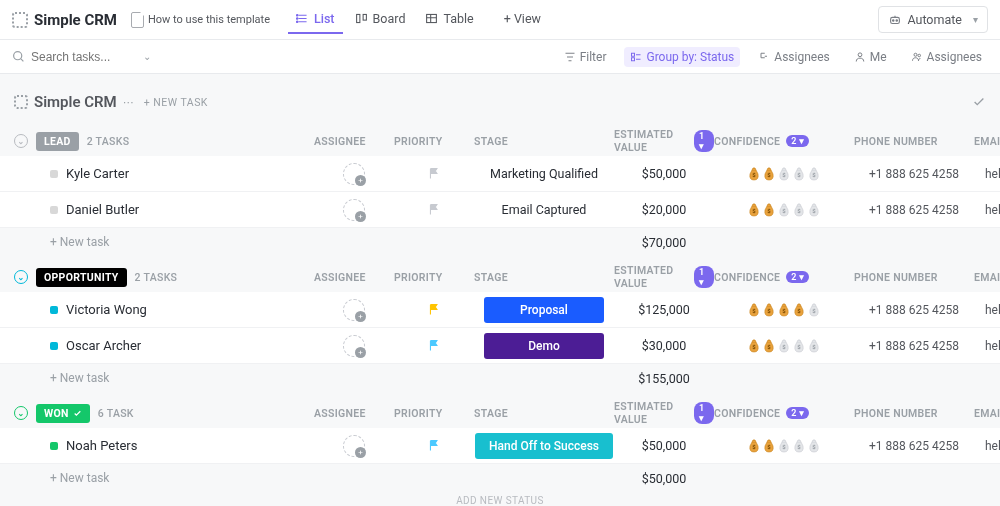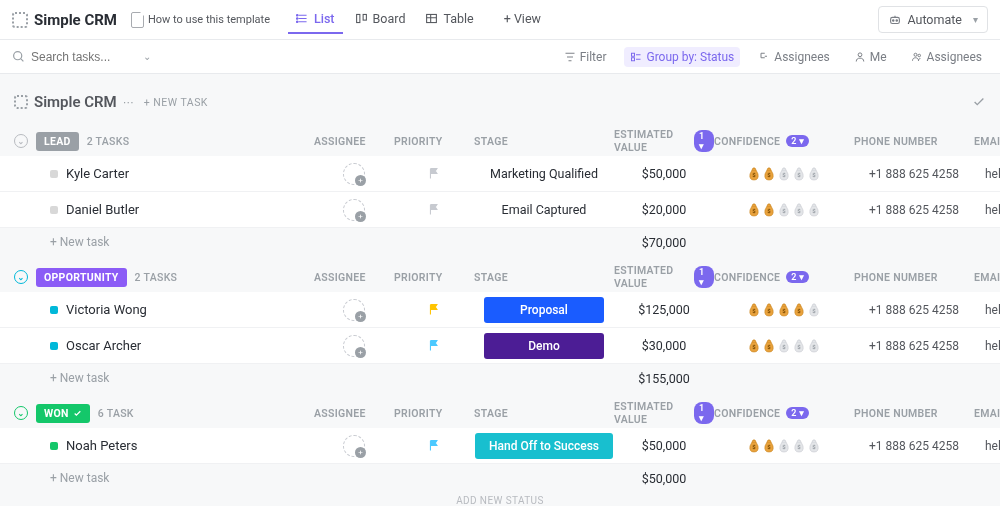--- a/index.html
+++ b/index.html
@@ -275,21 +275,21 @@
         <div class="value-cell">$70,000</div>
         <div></div>
         <div></div>
         <div></div>
       </div>
     </div>
     <div class="group">
       <div class="group-header">
     <div class="group-label-wrap">
       <span class="group-toggle" style="border-color:#00b8d9;color:#00b8d9">⌄</span>
-      <span class="group-badge" style="background:#8b5cf6">OPPORTUNITY</span>
+      <span class="group-badge" style="background:#000000">OPPORTUNITY</span>
       <span class="group-count">2 TASKS</span>
     </div>
     <div>ASSIGNEE</div>
     <div>PRIORITY</div>
     <div>STAGE</div>
     <div><span class="col-header-with-pill">ESTIMATED VALUE<span class="col-pill">1 ▾</span></span></div>
     <div><span class="col-header-with-pill">CONFIDENCE<span class="col-pill">2 ▾</span></span></div>
     <div>PHONE NUMBER</div>
     <div>EMAIL ADDRESS</div>
       </div>

